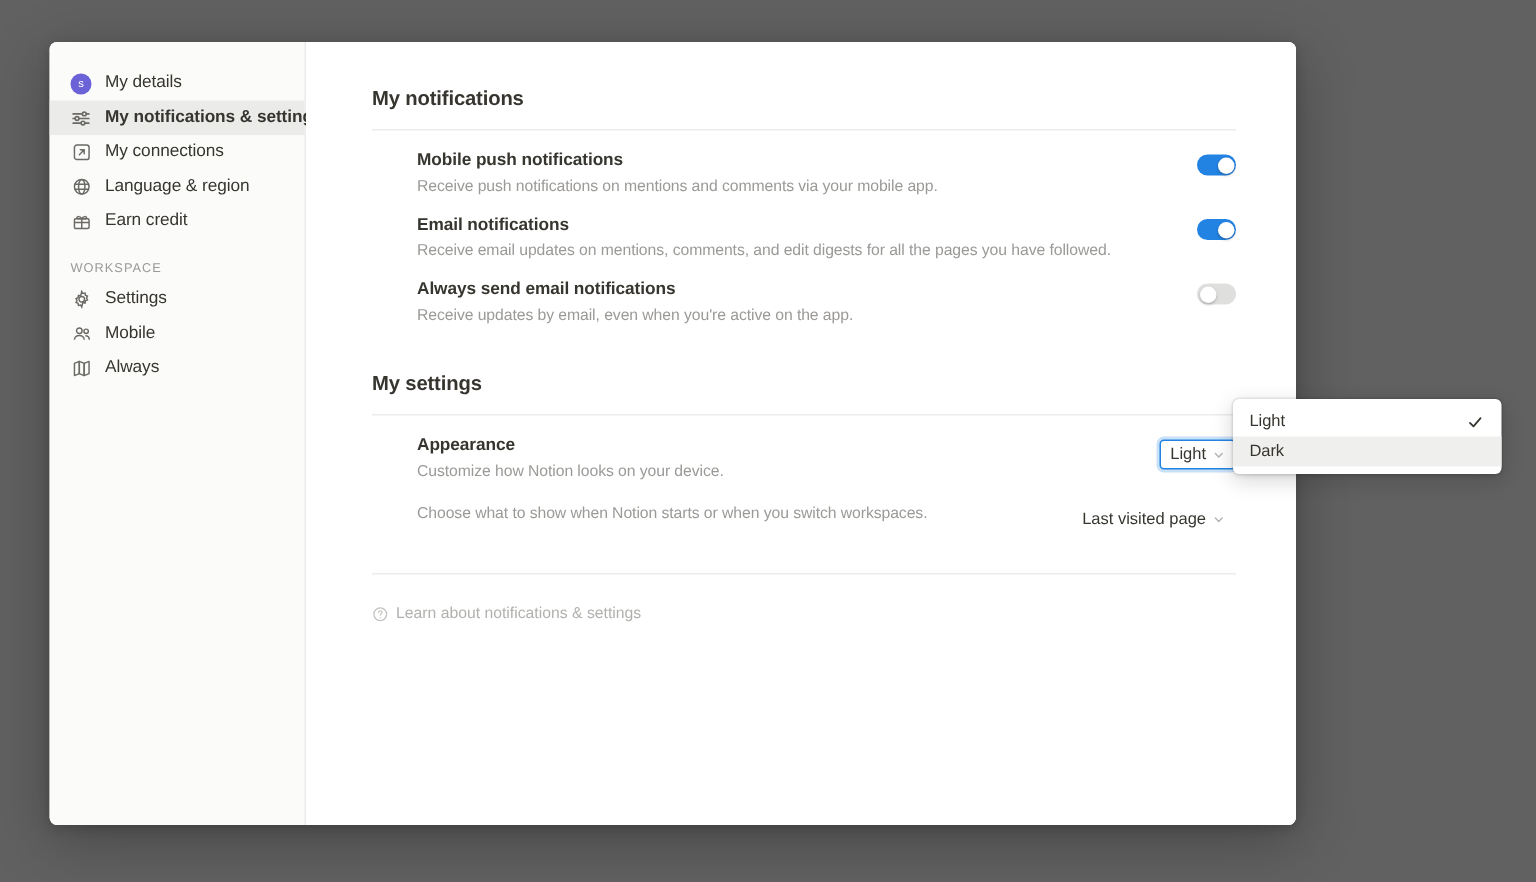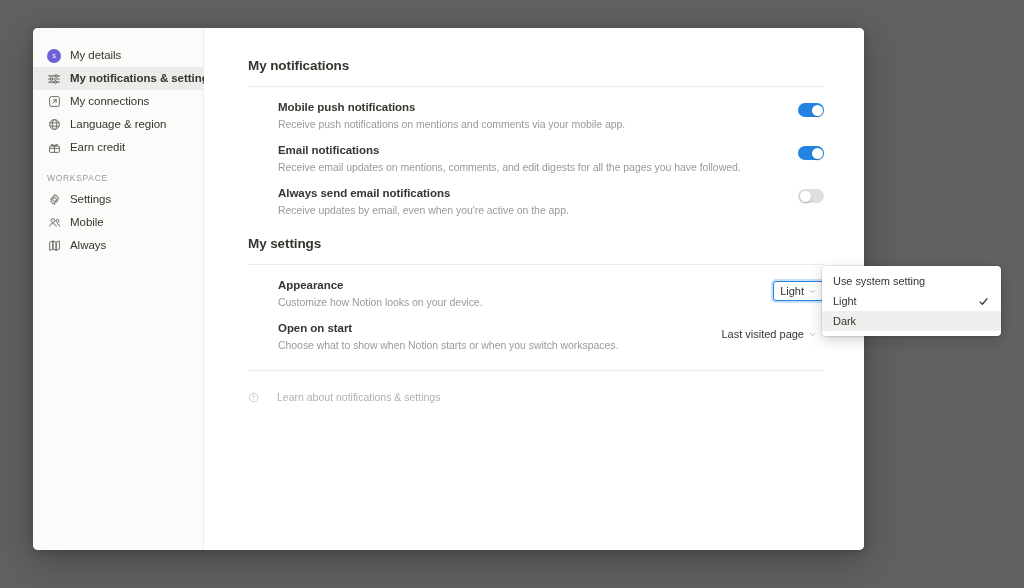--- a/index.html
+++ b/index.html
@@ -186,21 +186,21 @@
     color: #b6b5b2;
     display: inline-block;
   }
   .chev svg { display: block; }
 
   
   .footer-divider { margin-top: 15px; }
   .footer-link {
     display: flex;
     align-items: center;
-    gap: 18px;
+    gap: 5px;
     margin-top: 20px;
     font-size: 10.5px;
     color: #b2b1ae;
     cursor: pointer;
     width: max-content;
   }
   .footer-link .qicon {
     width: 11px; height: 11px;
     color: #c3c2bf;
     display: inline-block;
@@ -373,21 +373,21 @@
         </div>
         <div class="row-control">
           <div class="toggle off">
             <div class="knob"></div>
           </div>
         </div>
       </div>
 
     </div>
 
-    <h2 class="section-title" style="margin-top:16px;">My settings</h2>
+    <h2 class="section-title" style="margin-top:28px;">My settings</h2>
     <div class="divider"></div>
 
     <div class="rows">
 
       <div class="row">
         <div class="row-text">
           <div class="row-title">Appearance</div>
           <div class="row-desc">Customize how Notion looks on your device.</div>
         </div>
         <div class="row-control">
@@ -397,21 +397,20 @@
               <svg width="9" height="9" viewBox="0 0 12 12" fill="none" stroke="currentColor" stroke-width="1.3" stroke-linecap="round" stroke-linejoin="round">
                   <path d="M3 4.5L6 7.5L9 4.5"></path>
                 </svg>
             </span>
           </div>
         </div>
       </div>
 
       <div class="row">
         <div class="row-text">
-          <div class="row-title">Open on start</div>
           <div class="row-desc">Choose what to show when Notion starts or when you switch workspaces.</div>
         </div>
         <div class="row-control">
           <div class="select-trigger">
             <span>Last visited page</span>
             <span class="chev">
               <svg width="9" height="9" viewBox="0 0 12 12" fill="none" stroke="currentColor" stroke-width="1.3" stroke-linecap="round" stroke-linejoin="round">
                   <path d="M3 4.5L6 7.5L9 4.5"></path>
                 </svg>
             </span>
@@ -433,28 +432,20 @@
         </svg>
       </span>
       <span>Learn about notifications &amp; settings</span>
     </div>
 
   </div>
 </div>
 
 <div class="dropdown">
 
-  <div class="dropdown-item">
-    <span>Use system setting</span>
-    <span class="check hidden">
-      <svg width="11" height="11" viewBox="0 0 14 14" fill="none" stroke="currentColor" stroke-width="1.5" stroke-linecap="round" stroke-linejoin="round">
-          <path d="M2.5 7.5L5.5 10.5L11.5 3.5"></path>
-        </svg>
-    </span>
-  </div>
 
   <div class="dropdown-item">
     <span>Light</span>
     <span class="check">
       <svg width="11" height="11" viewBox="0 0 14 14" fill="none" stroke="currentColor" stroke-width="1.5" stroke-linecap="round" stroke-linejoin="round">
           <path d="M2.5 7.5L5.5 10.5L11.5 3.5"></path>
         </svg>
     </span>
   </div>
 

